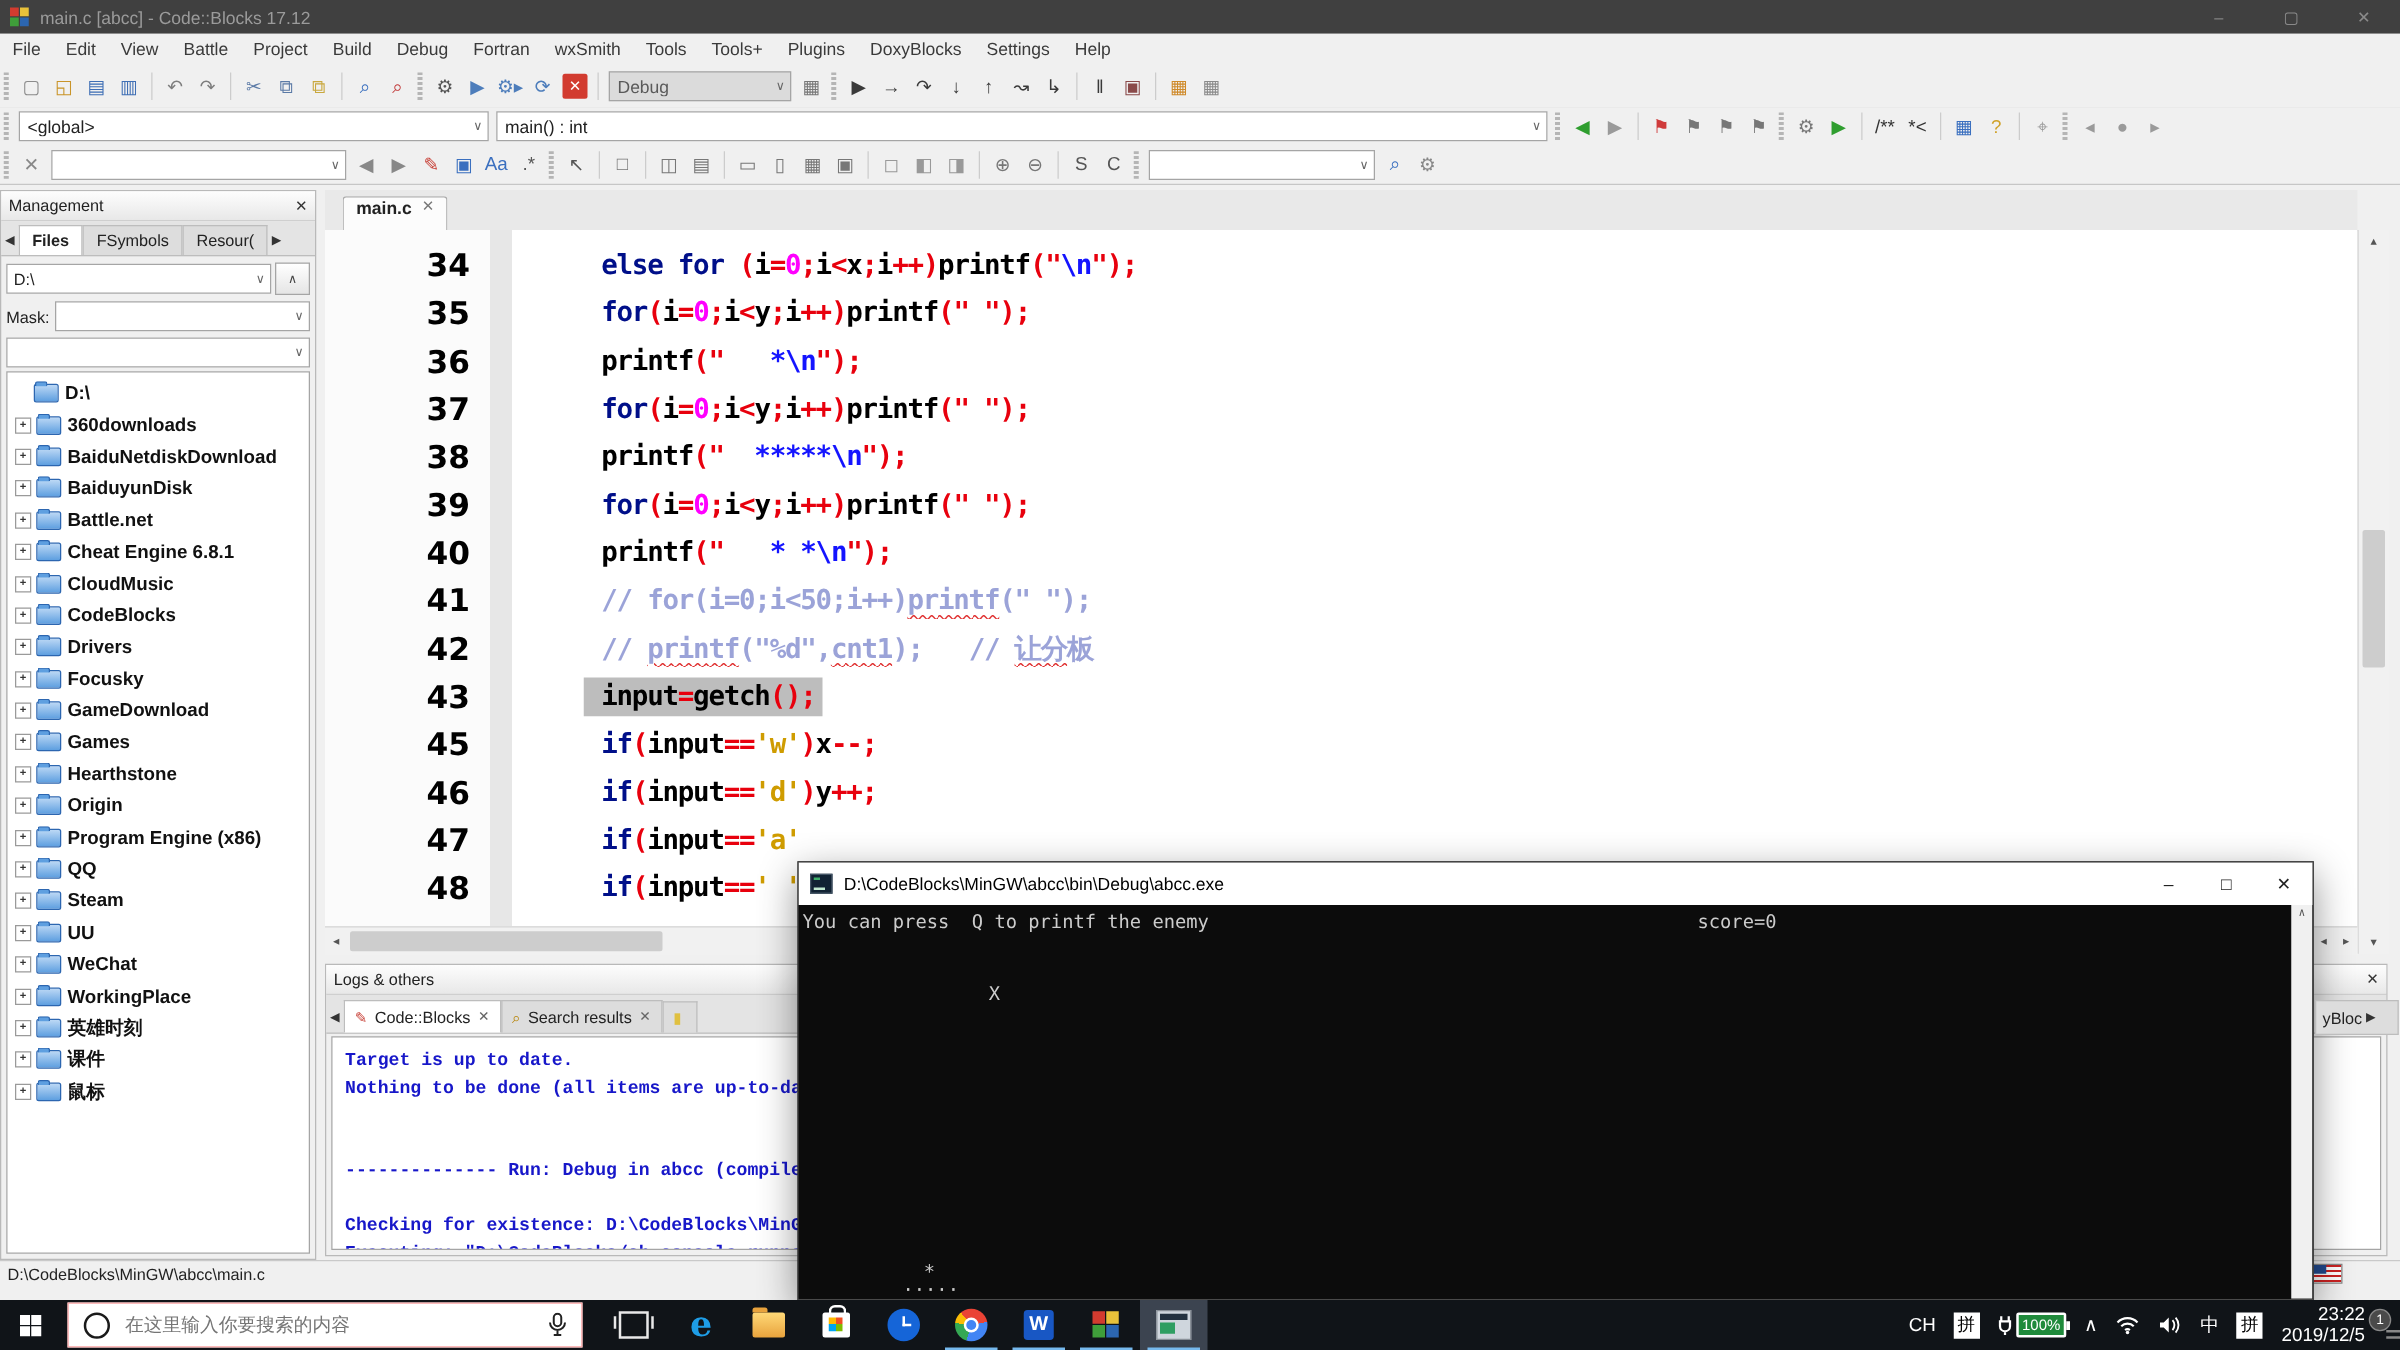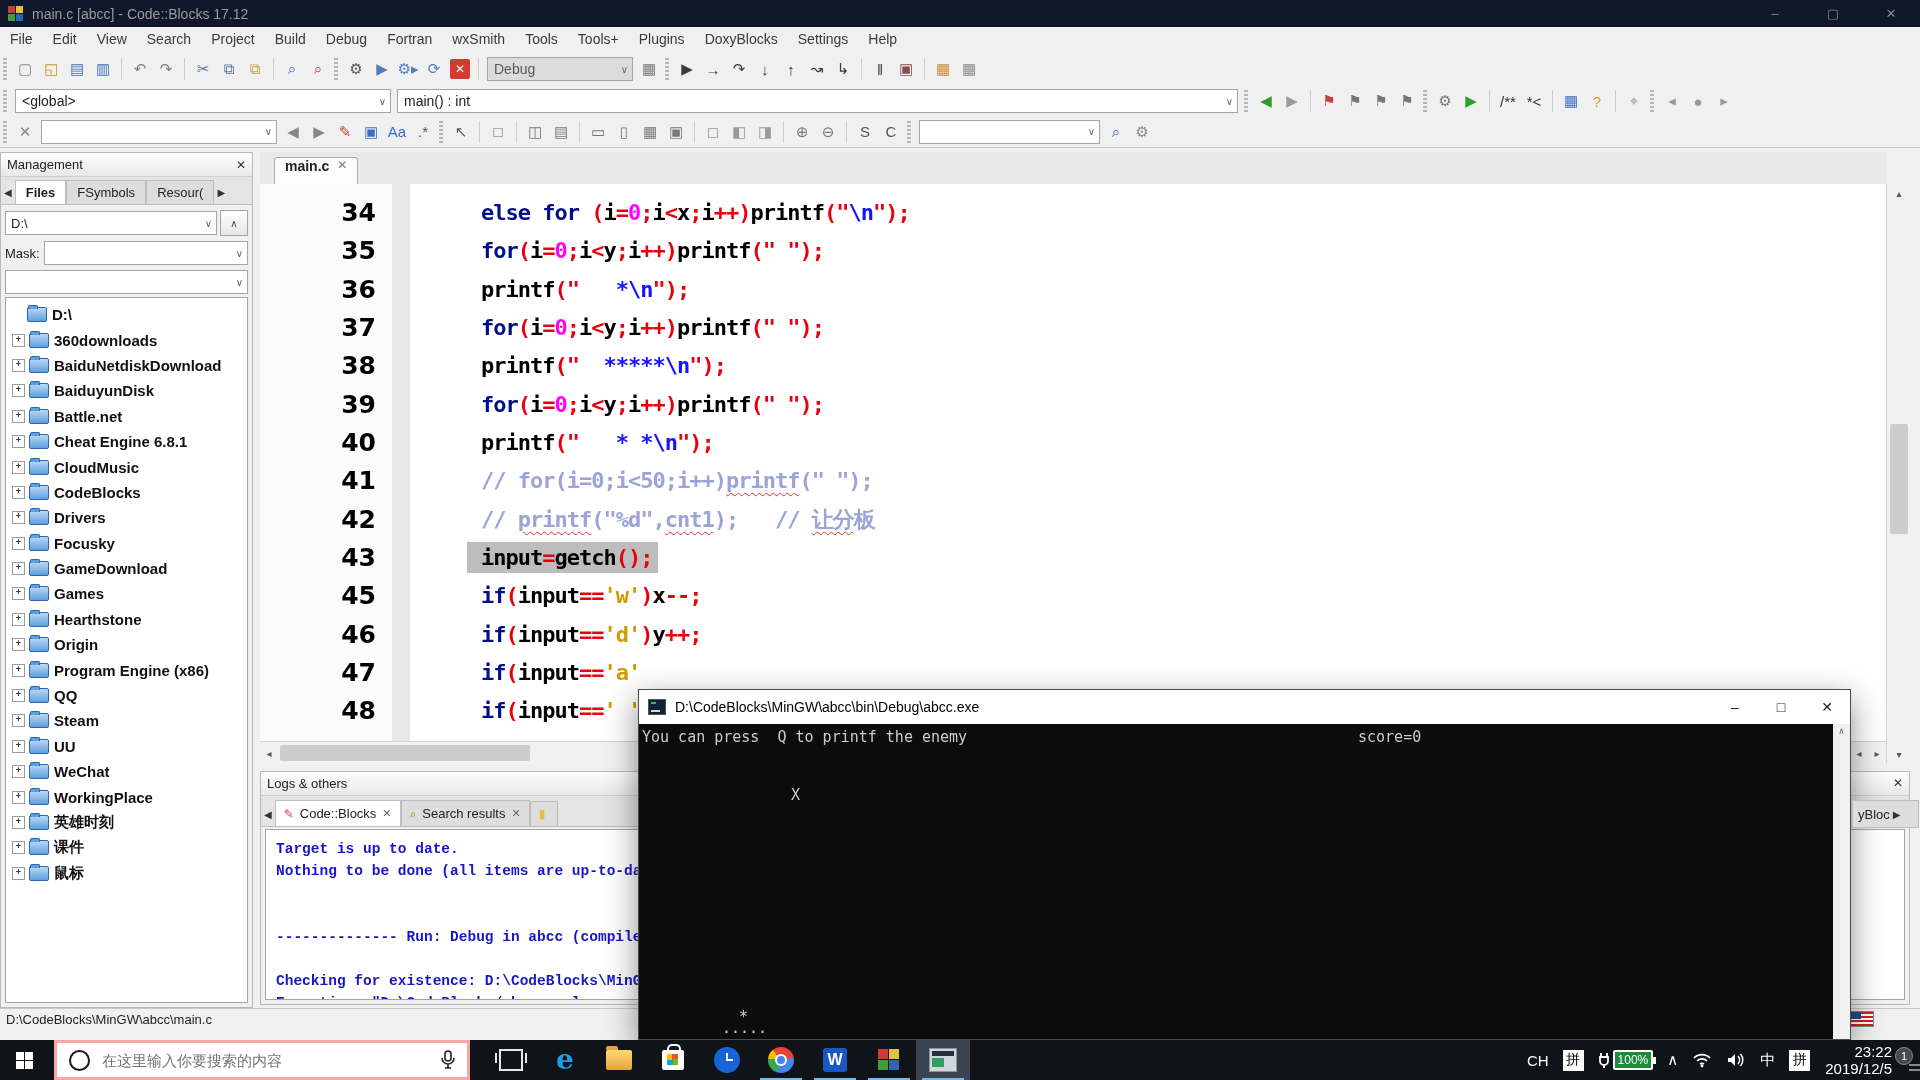--- a/index.html
+++ b/index.html
@@ -1,19 +1,19 @@
 <!DOCTYPE html>
 <html><head>
 <meta charset="utf-8">
 <style>
   html,body{margin:0;padding:0;background:#333;}
   #screen{position:relative;width:1920px;height:1080px;overflow:hidden;background:#f0f0f0;
           font-family:"Liberation Sans",sans-serif;color:#222;}
   
-  .titlebar{position:absolute;left:0;top:0;width:1920px;height:27px;background:#0f172a;display:flex;align-items:center;}
+  .titlebar{position:absolute;left:0;top:0;width:1920px;height:27px;background:#404040;display:flex;align-items:center;}
   .cb-logo{width:15px;height:15px;margin-left:8px;display:grid;grid-template:7px 7px/7px 7px;gap:1px;}
   .cb-logo i{display:block;}
   .title-text{margin-left:9px;font-size:14px;color:#9b9b9b;}
   .wbtns{position:absolute;right:0;top:0;height:27px;display:flex;}
   .wbtn{width:58px;height:27px;display:flex;align-items:center;justify-content:center;color:#8a8a8a;font-size:13px;}
   .menubar{position:absolute;left:0;top:27px;width:1920px;height:25px;background:#f0f0f0;display:flex;align-items:center;border-bottom:1px solid #e2e2e2;}
   .menu-item{padding:0 10px;font-size:14px;color:#3a3a3a;line-height:25px;}
   
   .tb{position:absolute;left:0;width:1920px;background:#f0f0f0;display:flex;align-items:center;border-bottom:1px solid #d8d8d8;}
   #tb1{top:52px;height:34px;} #tb2{top:86px;height:30px;} #tb3{top:116px;height:31px;border-bottom:1px solid #c6c6c6;}
@@ -90,21 +90,21 @@
   .con-btn{width:46px;height:34px;display:flex;align-items:center;justify-content:center;font-size:14px;color:#222;}
   .con-client{position:absolute;left:0;top:34px;right:0;bottom:0;background:#0c0c0c;overflow:hidden;font-family:"DejaVu Sans Mono",monospace;font-size:15px;color:#cccccc;}
   .con-client .abs{position:absolute;white-space:pre;}
   .con-sb{position:absolute;right:0;top:0;width:17px;bottom:0;background:#f0f0f0;}
   .con-sb .a{position:absolute;top:2px;left:0;width:17px;text-align:center;font-size:9px;color:#555;}
   
   .taskbar{position:absolute;left:0;top:1040px;width:1920px;height:40px;background:#101418;display:flex;align-items:center;z-index:100;}
   .startbtn{width:48px;height:40px;display:flex;align-items:center;justify-content:center;}
   .winlogo{width:17px;height:17px;display:grid;grid-template:8px 8px/8px 8px;gap:1px;}
   .winlogo i{background:#fff;}
-  .searchbox{width:410px;height:34px;background:#fff;border:3px solid #fca5a5;display:flex;align-items:center;margin-left:6px;}
+  .searchbox{width:410px;height:34px;background:#fff;border:1px solid #fca5a5;display:flex;align-items:center;margin-left:6px;}
   .cortana{width:17px;height:17px;border-radius:50%;border:2.5px solid #1a1a1a;margin-left:12px;flex:none;}
   .searchbox input{border:none;outline:none;flex:1;font-size:15px;color:#222;margin-left:10px;font-family:"Liberation Sans",sans-serif;background:transparent;}
   .micwrap{margin-right:12px;display:flex;}
   .tb-apps{display:flex;align-items:center;margin-left:14px;height:40px;}
   .appbtn{width:54px;height:40px;display:flex;align-items:center;justify-content:center;position:relative;}
   .appbtn.active{background:#3c4450;}
   .appbtn .under{position:absolute;bottom:0;left:6px;right:6px;height:2px;background:#76b9ed;}
   .taskview{width:20px;height:18px;border:2px solid #e8e8e8;position:relative;}
   .taskview::before{content:"";position:absolute;left:-6px;top:2px;width:2px;height:10px;background:#e8e8e8;}
   .taskview::after{content:"";position:absolute;right:-6px;top:2px;width:2px;height:10px;background:#e8e8e8;}
@@ -159,21 +159,21 @@
       <div class="wbtn">–</div>
       <div class="wbtn">▢</div>
       <div class="wbtn">✕</div>
     </div>
   </div>
 
   <div class="menubar" id="menubar">
       <div class="menu-item">File</div>
       <div class="menu-item">Edit</div>
       <div class="menu-item">View</div>
-      <div class="menu-item">Search</div>
+      <div class="menu-item">Battle</div>
       <div class="menu-item">Project</div>
       <div class="menu-item">Build</div>
       <div class="menu-item">Debug</div>
       <div class="menu-item">Fortran</div>
       <div class="menu-item">wxSmith</div>
       <div class="menu-item">Tools</div>
       <div class="menu-item">Tools+</div>
       <div class="menu-item">Plugins</div>
       <div class="menu-item">DoxyBlocks</div>
       <div class="menu-item">Settings</div>

